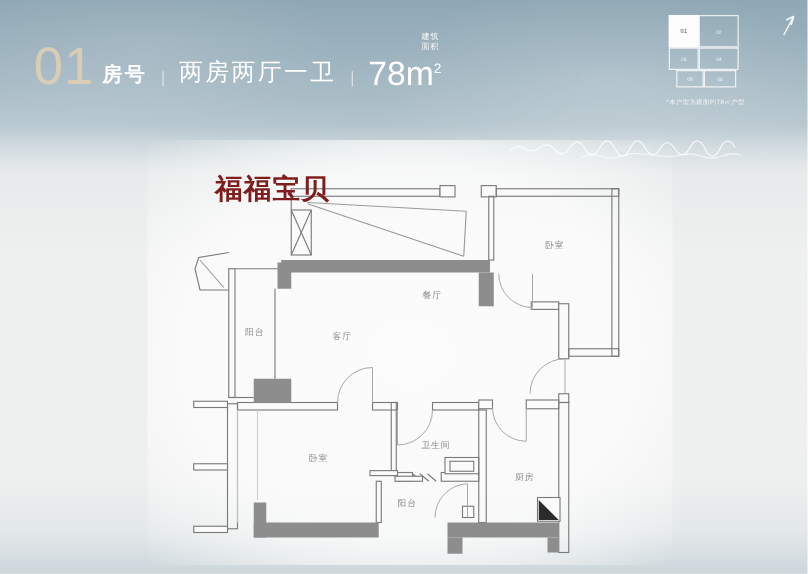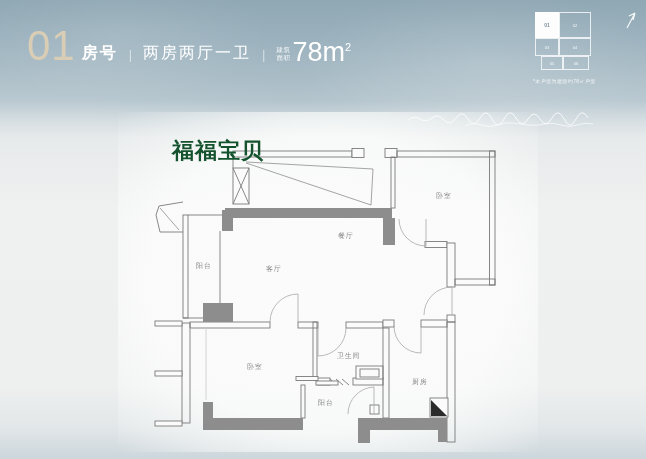--- a/index.html
+++ b/index.html
@@ -20,36 +20,36 @@
   }
   .paper{
     position:absolute;left:118px;top:112px;width:420px;height:340px;
     background:radial-gradient(ellipse at 50% 50%, rgba(251,252,251,.95) 0%, rgba(251,252,251,.85) 62%, rgba(251,252,251,0) 100%);
   }
   
   .title-row{position:absolute;left:27px;top:26px;display:flex;align-items:flex-end;color:#fff;}
   .unit-number{font-size:42px;line-height:.95;color:#d9cdb6;font-weight:400;letter-spacing:1px;}
   .unit-number-label{font-size:16px;margin-left:6px;padding-bottom:2px;letter-spacing:2px;font-weight:bold;}
   .tdivider{font-size:13px;color:rgba(255,255,255,.55);margin:0 11px;padding-bottom:4px;}
-  .layout-type{font-size:16px;letter-spacing:2px;padding-bottom:2px;}
-  .area-group{display:flex;align-items:flex-end;}
+  .layout-type{font-size:19px;letter-spacing:2px;padding-bottom:2px;}
+  .area-group{display:flex;align-items:flex-end;flex-direction:column;}
   .area-label{font-size:6.5px;line-height:1.2;color:rgba(255,255,255,.92);padding-bottom:4px;margin-right:2px;letter-spacing:.5px;}
   .area-value{font-size:27px;line-height:1;}
   .area-value sup{font-size:11px;}
   
   .keyplan{position:absolute;left:535px;top:8px;width:66px;height:64px;}
   .kcell{position:absolute;border:1px solid rgba(255,255,255,.78);display:flex;align-items:center;justify-content:center;
          font-size:4px;color:rgba(255,255,255,.9);box-sizing:border-box;}
   .kcell.hl{background:#fdfdfd;color:#7d8f99;font-size:5px;font-weight:bold;}
   .keyplan-note{position:absolute;left:533px;top:78px;width:92px;font-size:5px;letter-spacing:.4px;color:rgba(255,255,255,.82);}
   .compass{position:absolute;left:620px;top:8px;width:20px;height:22px;}
   .wave{position:absolute;left:405px;top:106px;width:195px;height:26px;}
   
   .watermark{position:absolute;left:172px;top:136px;font-family:"Liberation Serif",serif;
-             font-size:22px;color:#14532d;letter-spacing:1px;font-weight:bold;}
+             font-size:22px;color:#7f1d1d;letter-spacing:1px;font-weight:bold;}
   
   svg.plan{position:absolute;left:0;top:0;}
   .room-label{font-size:7px;fill:#8a8a8a;letter-spacing:.8px;}
 </style>
 </head>
 <body>
 
 <div class="texture"></div>
 <div class="paper"></div>
 

